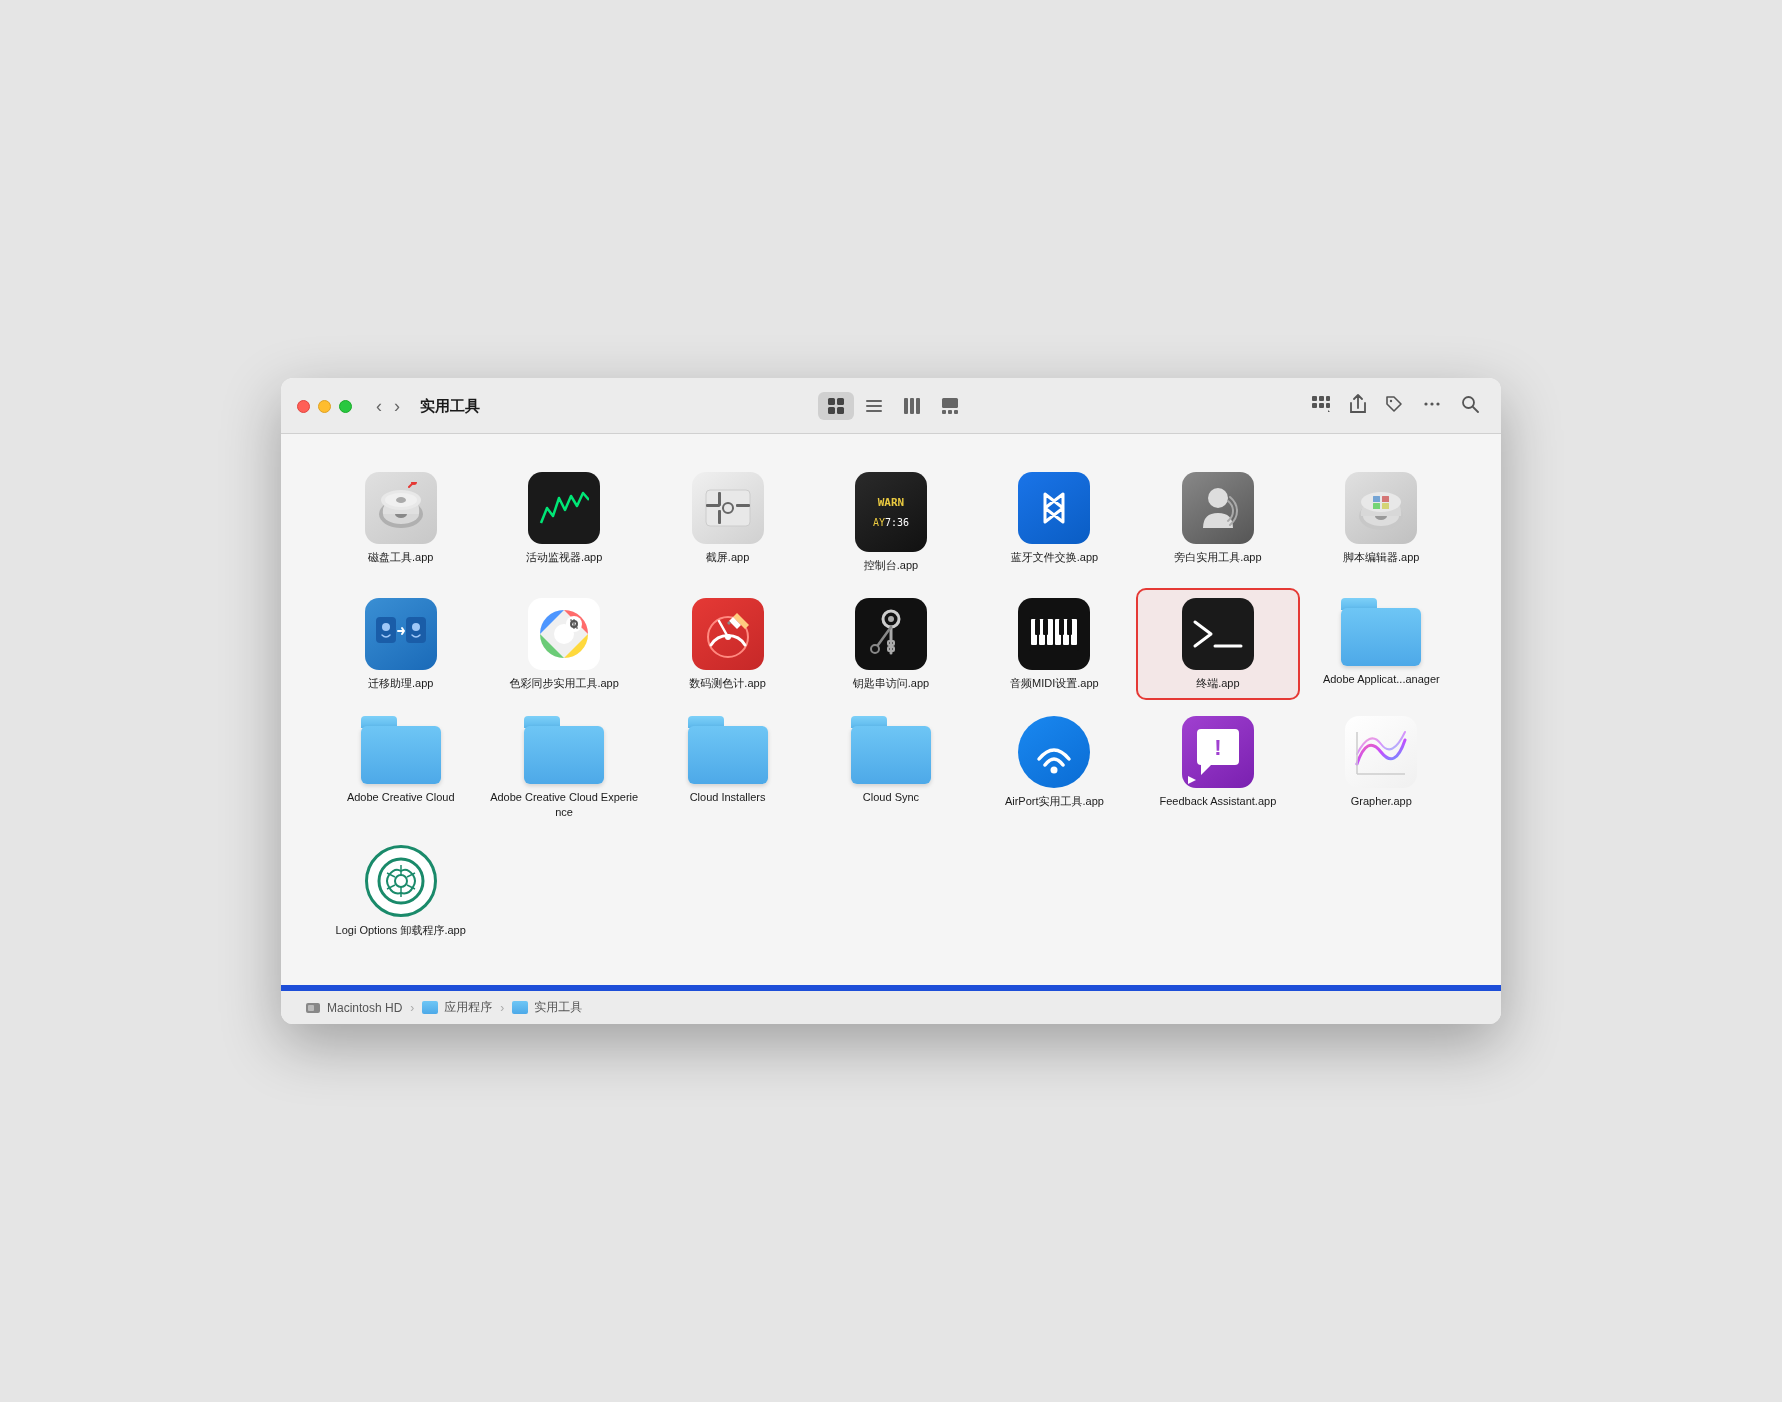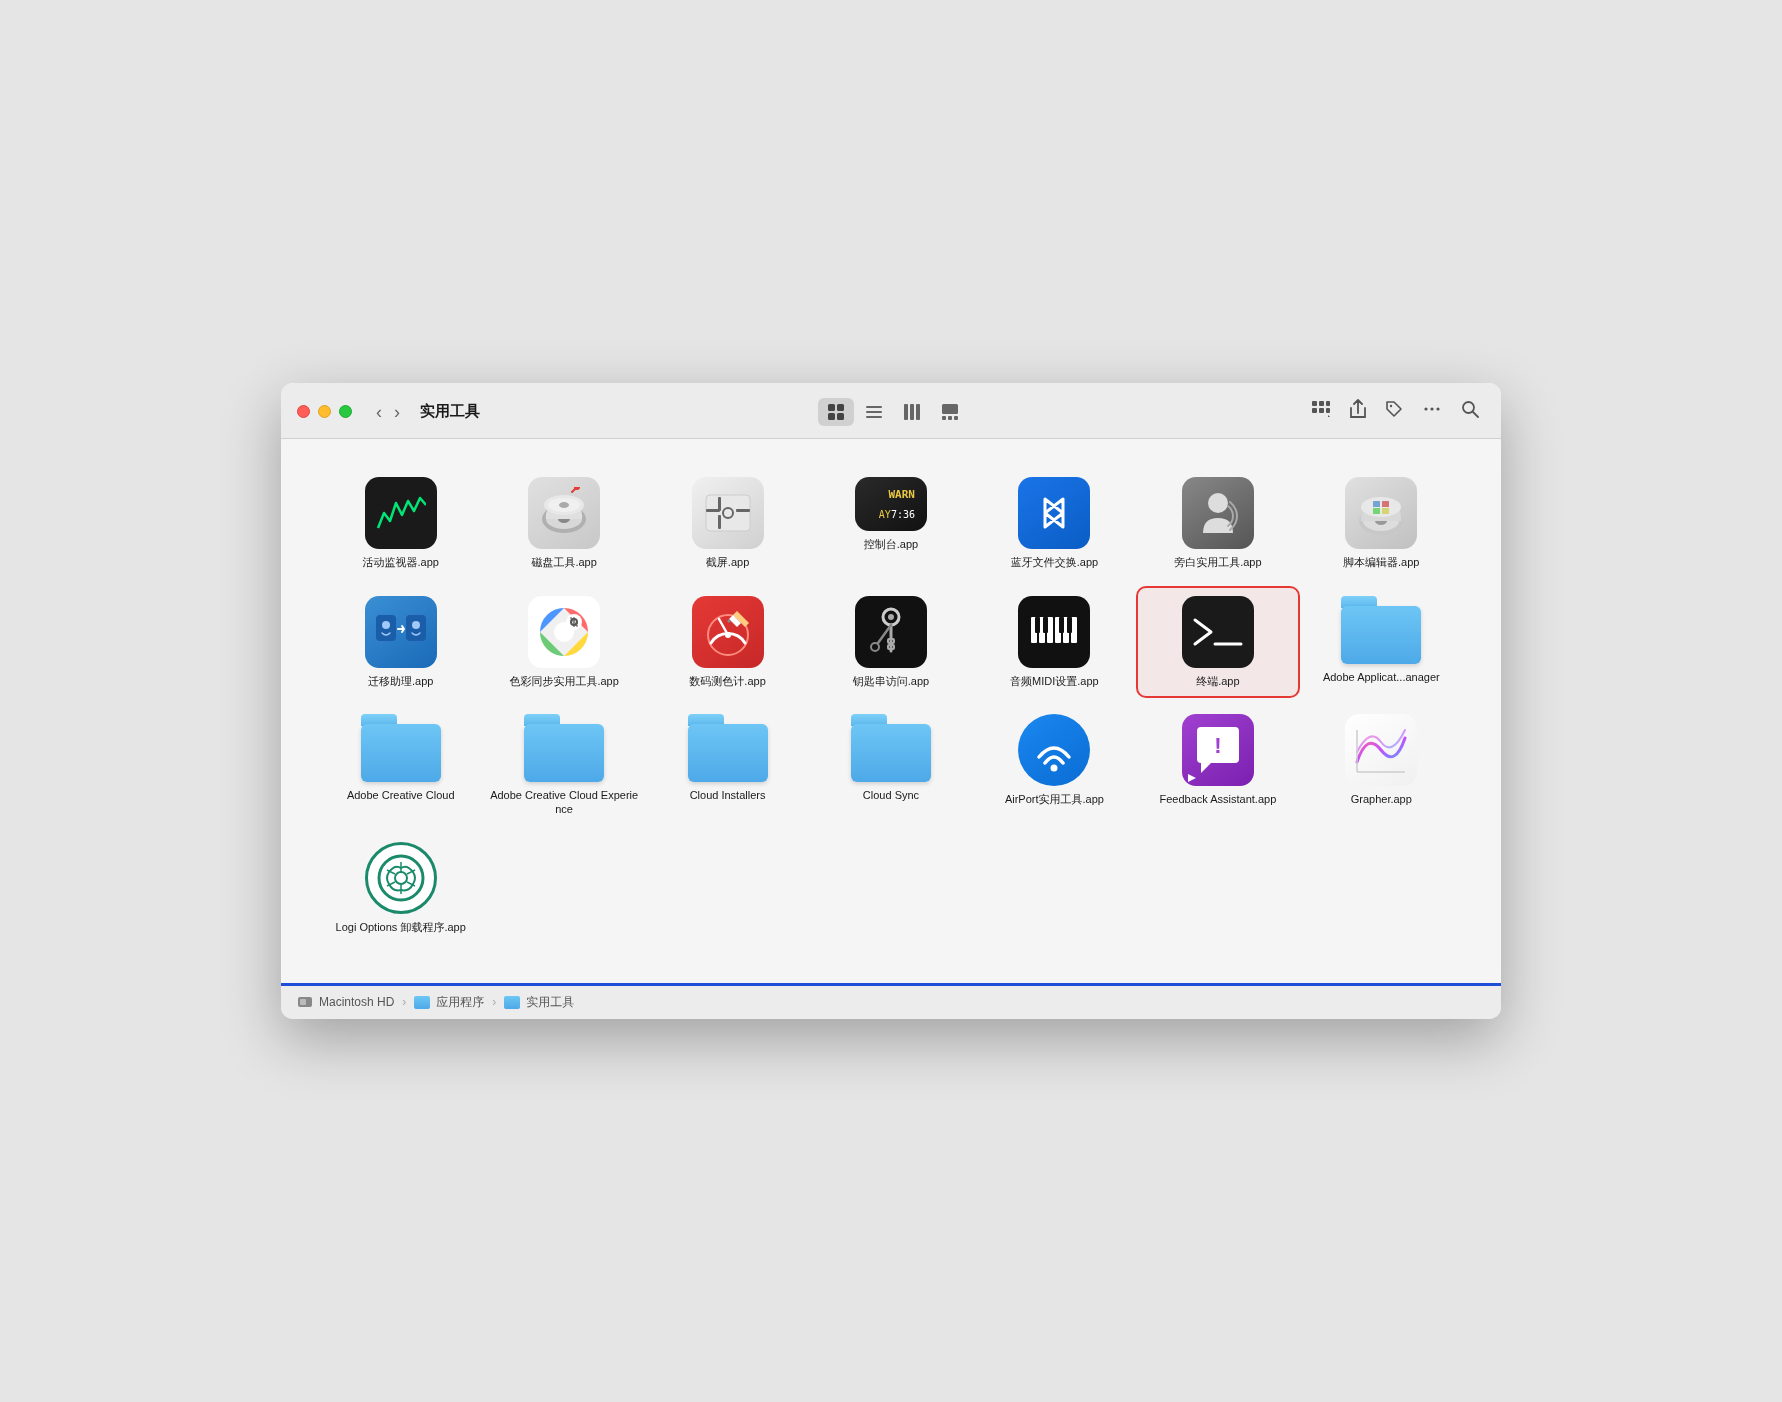--- a/index.html
+++ b/index.html
@@ -153,22 +153,22 @@
       width: 36px;
       height: 12px;
       background: linear-gradient(180deg, #7dd0f8 0%, #5cb8ed 100%);
       border-radius: 4px 4px 0 0;
       position: absolute;
       top: 0;
       left: 0;
     }
     .statusbar {
       background: #ececec;
-      border-top: 3px solid #1d4ed8;
-      padding: 8px 16px;
+      border-top: 6px solid #1d4ed8;
+      padding: 8px 24px;
       display: flex;
       align-items: center;
       gap: 6px;
       font-size: 12px;
       color: #555;
     }
     .statusbar-sep {
       color: #aaa;
       margin: 0 2px;
     }
@@ -398,63 +398,63 @@
           <line x1="12" y1="12" x2="17" y2="17" stroke="#555" stroke-width="1.8" stroke-linecap="round"></line>
         </svg>
       </button>
     </div>
   </div>
 
   <div class="content">
     <div class="icon-grid">
 
       <div class="icon-item">
-        <div class="activity-icon-wrap">
-          <svg width="50" height="40" viewBox="0 0 50 40">
-            <polyline points="2,35 8,20 14,28 20,10 26,22 32,8 38,18 44,5 50,12" fill="none" stroke="#00e676" stroke-width="2.5" stroke-linejoin="round"></polyline>
-          </svg>
-        </div>
-        <span class="icon-label">活动监视器.app</span>
-      </div>
-
-      <div class="icon-item">
         <div class="disk-icon-wrap">
           <svg width="56" height="52" viewBox="0 0 56 52">
             <ellipse cx="28" cy="32" rx="22" ry="14" fill="#b0b0b0"></ellipse>
             <ellipse cx="28" cy="32" rx="18" ry="10" fill="#d8d8d8"></ellipse>
             <ellipse cx="28" cy="32" rx="6" ry="4" fill="#888"></ellipse>
             <path d="M10 32 Q8 18 28 16 Q48 14 46 32" fill="#e0e0e0"></path>
             <ellipse cx="28" cy="18" rx="20" ry="10" fill="#e8e8e8"></ellipse>
             <ellipse cx="28" cy="18" rx="16" ry="7" fill="#f0f0f0"></ellipse>
             <ellipse cx="28" cy="18" rx="5" ry="3" fill="#aaa"></ellipse>
             <line x1="36" y1="5" x2="40" y2="1" stroke="#e53935" stroke-width="2" stroke-linecap="round"></line>
             <circle cx="41" cy="0" r="3" fill="#e53935"></circle>
           </svg>
         </div>
         <span class="icon-label">磁盘工具.app</span>
       </div>
 
+      <div class="icon-item">
+        <div class="activity-icon-wrap">
+          <svg width="50" height="40" viewBox="0 0 50 40">
+            <polyline points="2,35 8,20 14,28 20,10 26,22 32,8 38,18 44,5 50,12" fill="none" stroke="#00e676" stroke-width="2.5" stroke-linejoin="round"></polyline>
+          </svg>
+        </div>
+        <span class="icon-label">活动监视器.app</span>
+      </div>
+
 
       <div class="icon-item">
         <div class="screenshot-icon-wrap">
           <svg width="60" height="56" viewBox="0 0 60 56">
             <rect x="8" y="10" width="44" height="36" rx="4" fill="#e8e8e8" stroke="#ccc" stroke-width="1"></rect>
 
             <rect x="20" y="12" width="3" height="14" rx="1" fill="#666"></rect>
             <rect x="20" y="30" width="3" height="14" rx="1" fill="#666"></rect>
             <rect x="8" y="24" width="14" height="3" rx="1" fill="#666"></rect>
             <rect x="38" y="24" width="14" height="3" rx="1" fill="#666"></rect>
             <circle cx="30" cy="28" r="5" fill="none" stroke="#666" stroke-width="2"></circle>
           </svg>
         </div>
         <span class="icon-label">截屏.app</span>
       </div>
 
       <div class="icon-item">
-        <div style="width:72px;height:54px;border-radius:14px;background:linear-gradient(145deg,#2a2a2a,#111);display:flex;flex-direction:column;align-items:flex-end;justify-content:center;padding:12px;gap:4px;">
+        <div style="width:72px;height:80px;border-radius:14px;background:linear-gradient(145deg,#2a2a2a,#111);display:flex;flex-direction:column;align-items:center;justify-content:center;padding:12px;gap:4px;">
           <div style="display:flex;gap:4px;align-items:center;margin-bottom:4px;">
             <span style="color:#e8c840;font-size:11px;font-family:monospace;font-weight:bold;">WARN</span>
           </div>
           <div style="display:flex;gap:0;align-items:center;">
             <span style="color:#e8c840;font-size:10px;font-family:monospace;">AY</span>
             <span style="color:#fff;font-size:10px;font-family:monospace;">7:36</span>
           </div>
         </div>
         <span class="icon-label">控制台.app</span>
       </div>

